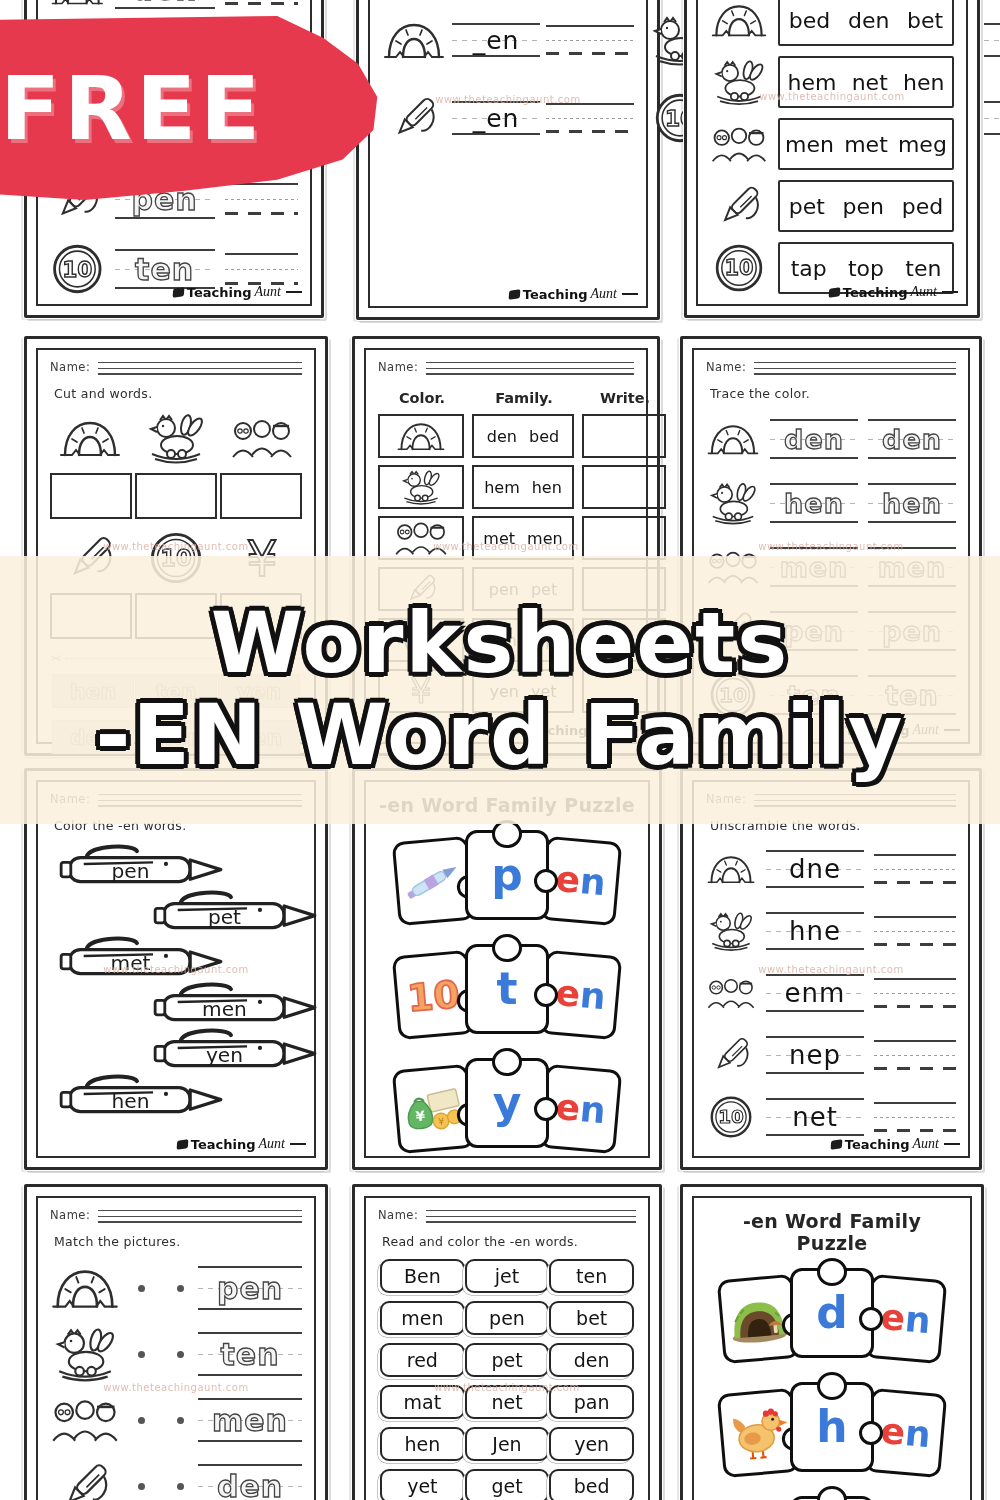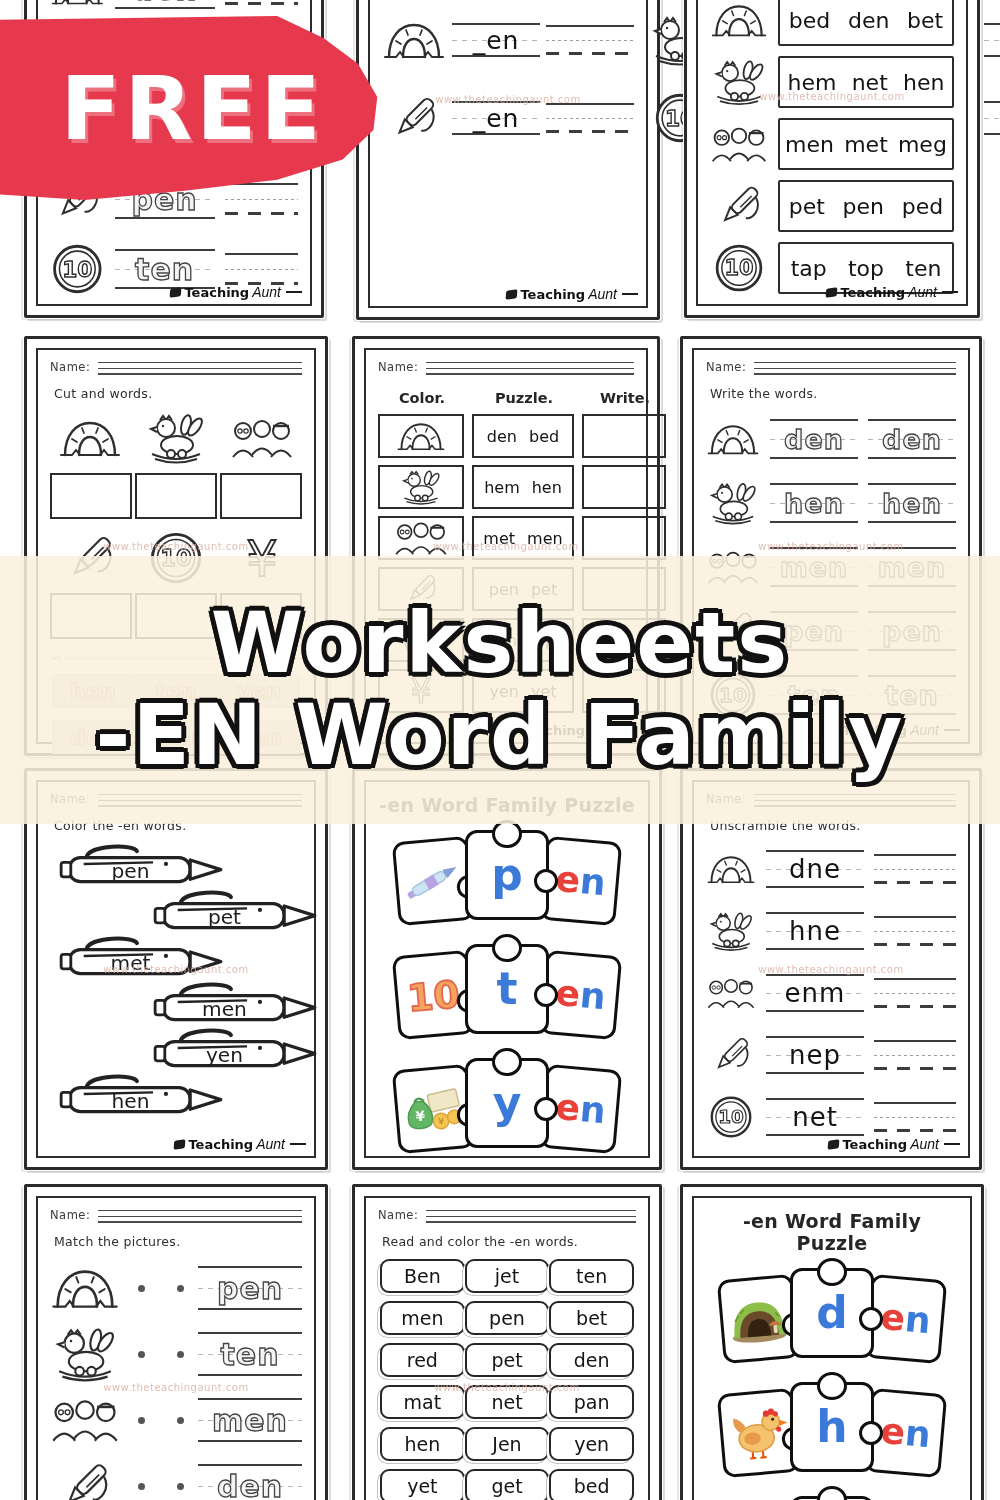--- a/index.html
+++ b/index.html
@@ -46,21 +46,21 @@
 
   .svg-i{width:100%;height:100%;display:block;}
   .icon{display:inline-flex;align-items:center;justify-content:center;}
 
   .ws-watermark{position:absolute;left:50%;top:50%;transform:translate(-50%,-50%);
       font-size:10px;color:#d9ad9f;opacity:.8;white-space:nowrap;letter-spacing:.5px;z-index:2;}
 
   .brandrow{position:absolute;right:8px;bottom:4px;display:flex;align-items:center;gap:3px;z-index:3;}
   .brand-tag{width:11px;height:9px;background:#1c1c1c;transform:skewX(-12deg) rotate(-8deg);border-radius:2px;}
   .brand-bold{font-size:13px;font-weight:bold;color:#111;}
-  .brand-script{font-family:Liberation Sans, sans-serif;font-style:italic;font-size:14px;color:#111;}
+  .brand-script{font-family:Liberation Serif, serif;font-style:italic;font-size:14px;color:#111;}
   .brand-dash{width:16px;border-top:2px solid #1c1c1c;margin-left:2px;}
 
   
   .s1-rows{padding-top:50px;display:flex;flex-direction:column;gap:4px;}
   .s1-row{display:flex;align-items:center;gap:10px;height:66px;}
   .s1-row .icon{width:58px;height:52px;}
   .s1-trace{width:106px;height:40px;font-size:30px;}
   .s1-blank{width:78px;margin-left:auto;}
 
   
@@ -156,21 +156,21 @@
   .banner{position:absolute;left:0;top:556px;width:1000px;height:268px;
           background:rgba(250,240,220,.87);z-index:5;display:flex;flex-direction:column;
           align-items:center;justify-content:center;gap:6px;}
   .banner-line{font-size:84px;font-weight:800;color:#fff;letter-spacing:2px;line-height:1.02;
           text-shadow:-4px -4px 0 #111,4px -4px 0 #111,-4px 4px 0 #111,4px 4px 0 #111,
                       -5px 0 0 #111,5px 0 0 #111,0 -5px 0 #111,0 5px 0 #111;}
 
   
   .free-badge{position:absolute;left:0;top:16px;width:385px;height:184px;background:#e6394e;z-index:6;
       clip-path:polygon(0 2%,72% 0,84% 12%,93% 26%,98% 44%,97% 62%,89% 78%,72% 89%,48% 95%,22% 100%,0 97%);
-      display:flex;align-items:center;justify-content:center;}
+      display:flex;align-items:center;}
   .free-badge span{font-size:88px;font-weight:800;color:#fff;letter-spacing:4px;
       text-shadow:3px 4px 0 rgba(255,255,255,.28);}
 </style>
 </head>
 <body>
 
 <svg width="0" height="0" style="position:absolute" aria-hidden="true">
   <defs>
     <symbol id="i-den-bw" viewBox="0 0 64 46">
       <g fill="none" stroke="#2e2e2e" stroke-width="2.4" stroke-linecap="round">
@@ -566,21 +566,21 @@
 
   <section class="sheet p-r2c2">
     <div class="frame">
       <div class="name-row">
         <span class="name-label">Name:</span>
         <span class="name-lines"></span>
       </div>
       <div class="s5-grid">
 
       <div class="s5-head">Color.</div>
-          <div class="s5-head">Puzzle.</div>
+          <div class="s5-head">Family.</div>
           <div class="s5-head">Write.</div>
         </div>
       <div class="s5-grid">
 
           <div class="s5-row">
             <div class="s5-cell">
               <span class="icon">
                 <svg class="svg-i">
                   <use href="#i-den-bw"></use>
                 </svg>
@@ -683,21 +683,21 @@
       </div>
     </div>
   </section>
 
   <section class="sheet p-r2c3">
     <div class="frame">
       <div class="name-row">
         <span class="name-label">Name:</span>
         <span class="name-lines"></span>
       </div>
-      <div class="instruction">Write the words.</div>
+      <div class="instruction">Trace the color.</div>
       <div>
 
           <div class="s6-row">
             <span class="icon">
               <svg class="svg-i">
                 <use href="#i-den-bw"></use>
               </svg>
             </span>
             <span class="s6-cell guide hollow">den</span>
             <span class="s6-cell guide hollow">den</span>

